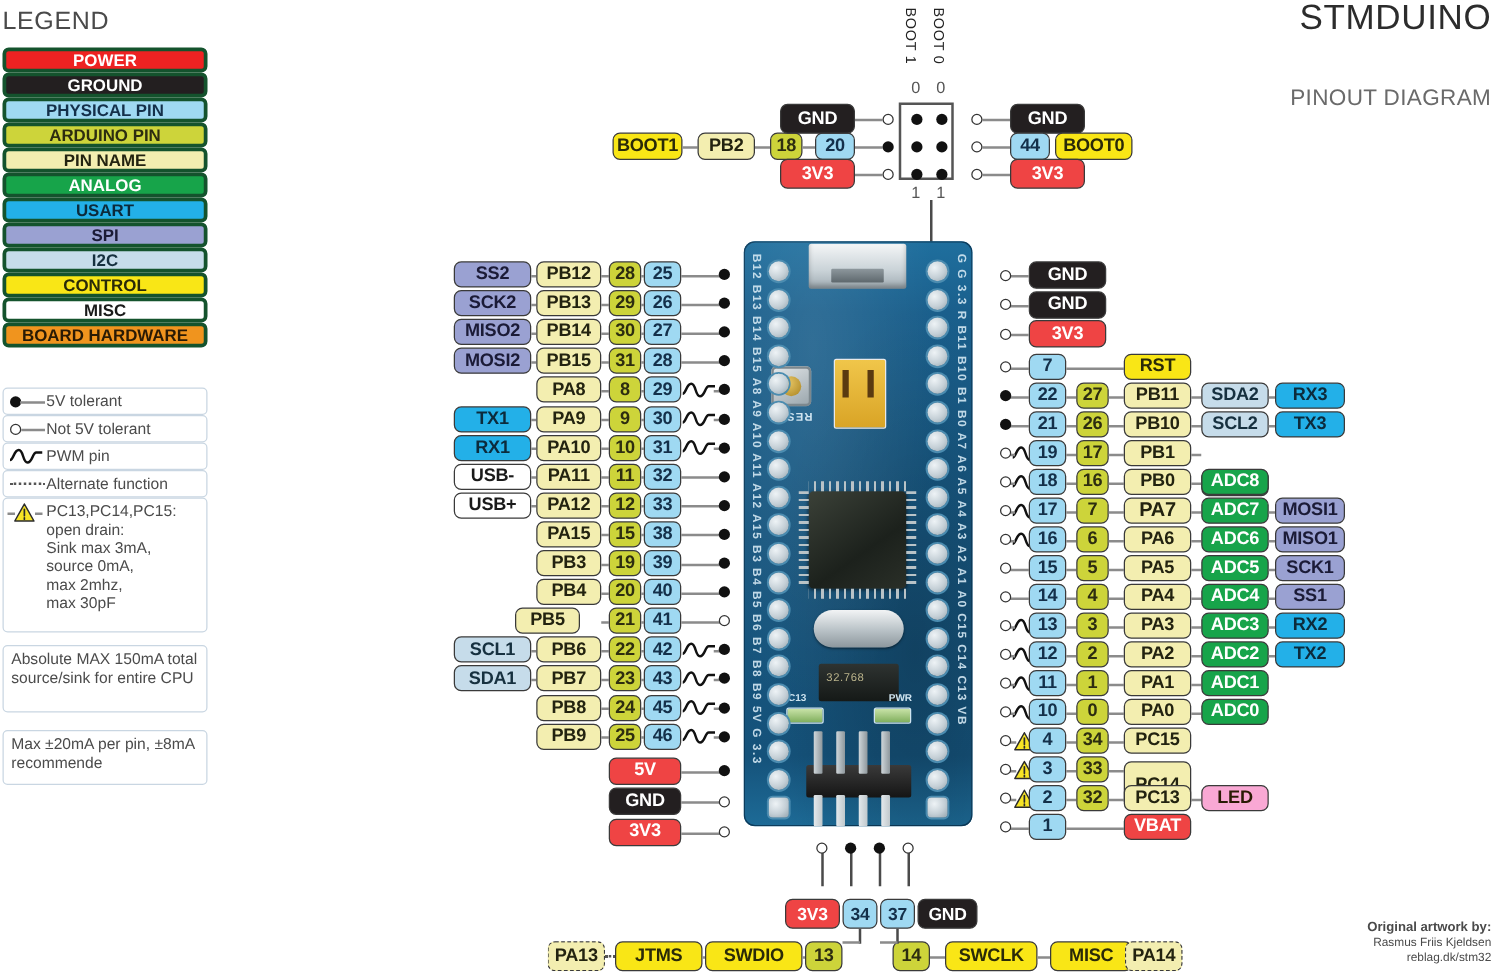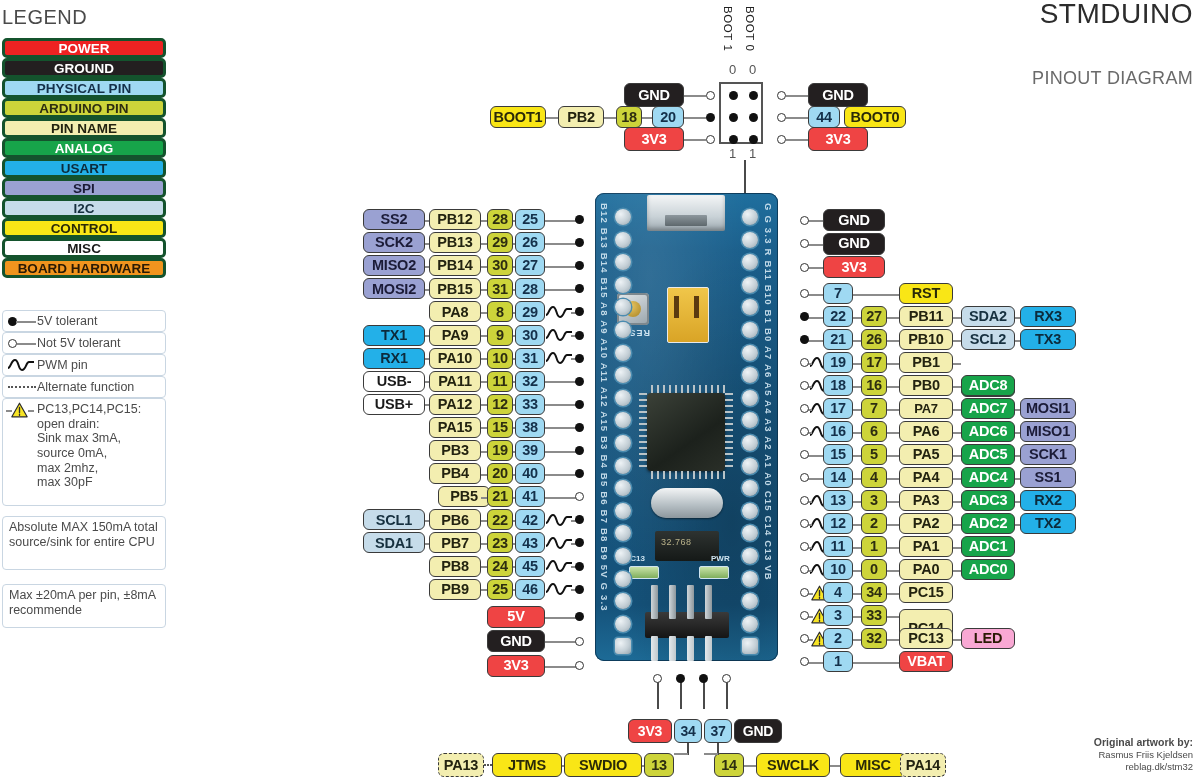--- a/index.html
+++ b/index.html
@@ -416,21 +416,21 @@
       <div class="chip c-phys" style="left:515px;top:440px;width:30px;height:21px;font-size:14.5px;">39</div>
       <div class="wire" style="left:545px;top:450.5px;width:37px;"></div>
       <div class="dot-f" style="left:575px;top:446px;"></div>
       <div class="chip c-name" style="left:429px;top:463.1px;width:52px;height:21px;font-size:14.5px;">PB4</div>
       <div class="wire" style="left:481px;top:473.6px;width:6px;"></div>
       <div class="chip c-ard" style="left:487px;top:463.1px;width:26px;height:21px;font-size:14.5px;">20</div>
       <div class="wire" style="left:513px;top:473.6px;width:2px;"></div>
       <div class="chip c-phys" style="left:515px;top:463.1px;width:30px;height:21px;font-size:14.5px;">40</div>
       <div class="wire" style="left:545px;top:473.6px;width:37px;"></div>
       <div class="dot-f" style="left:575px;top:469.1px;"></div>
-      <div class="chip c-name" style="left:438px;top:486.20000000000005px;width:52px;height:21px;font-size:14.5px;">PB5</div>
+      <div class="chip c-name" style="left:412px;top:486.20000000000005px;width:52px;height:21px;font-size:14.5px;">PB5</div>
       <div class="wire" style="left:481px;top:496.70000000000005px;width:6px;"></div>
       <div class="chip c-ard" style="left:487px;top:486.20000000000005px;width:26px;height:21px;font-size:14.5px;">21</div>
       <div class="wire" style="left:513px;top:496.70000000000005px;width:2px;"></div>
       <div class="chip c-phys" style="left:515px;top:486.20000000000005px;width:30px;height:21px;font-size:14.5px;">41</div>
       <div class="wire" style="left:545px;top:496.70000000000005px;width:37px;"></div>
       <div class="dot-o" style="left:575px;top:492.20000000000005px;"></div>
       <div class="chip c-i2c" style="left:363px;top:509.3px;width:62px;height:21px;font-size:14.5px;">SCL1</div>
       <div class="wire" style="left:425px;top:519.8px;width:4px;"></div>
       <div class="chip c-name" style="left:429px;top:509.3px;width:52px;height:21px;font-size:14.5px;">PB6</div>
       <div class="wire" style="left:481px;top:519.8px;width:6px;"></div>
@@ -547,21 +547,21 @@
       <div class="chip c-analog" style="left:961px;top:375px;width:54px;height:21px;font-size:14.5px;">ADC8</div>
       <svg viewBox="0 0 26 16" width="26" height="16" style="position:absolute;left:810px;top:400.5px;">
         <path d="M0 11 C3 11 3 3 7 3 C11 3 10 13 14 13 C18 13 18 5 21 5 L26 5" fill="none" stroke="#111" stroke-width="2"></path>
       </svg>
       <div class="wire" style="left:808px;top:408.5px;width:4px;"></div>
       <div class="dot-o" style="left:800px;top:404px;"></div>
       <div class="chip c-phys" style="left:823px;top:398px;width:30px;height:21px;font-size:14.5px;">17</div>
       <div class="wire" style="left:853px;top:408.5px;width:8px;"></div>
       <div class="chip c-ard" style="left:861px;top:398px;width:26px;height:21px;font-size:14.5px;">7</div>
       <div class="wire" style="left:887px;top:408.5px;width:12px;"></div>
-      <div class="chip c-name" style="left:899px;top:398px;width:54px;height:21px;font-size:13px;">PA7</div>
+      <div class="chip c-name" style="left:899px;top:398px;width:54px;height:21px;font-size:16px;">PA7</div>
       <div class="wire" style="left:953px;top:408.5px;width:8px;"></div>
       <div class="chip c-analog" style="left:961px;top:398px;width:54px;height:21px;font-size:14.5px;">ADC7</div>
       <div class="wire" style="left:1015px;top:408.5px;width:5px;"></div>
       <div class="chip c-spi" style="left:1020px;top:398px;width:56px;height:21px;font-size:14.5px;">MOSI1</div>
       <svg viewBox="0 0 26 16" width="26" height="16" style="position:absolute;left:810px;top:423.5px;">
         <path d="M0 11 C3 11 3 3 7 3 C11 3 10 13 14 13 C18 13 18 5 21 5 L26 5" fill="none" stroke="#111" stroke-width="2"></path>
       </svg>
       <div class="wire" style="left:808px;top:431.5px;width:4px;"></div>
       <div class="dot-o" style="left:800px;top:427px;"></div>
       <div class="chip c-phys" style="left:823px;top:421px;width:30px;height:21px;font-size:14.5px;">16</div>

